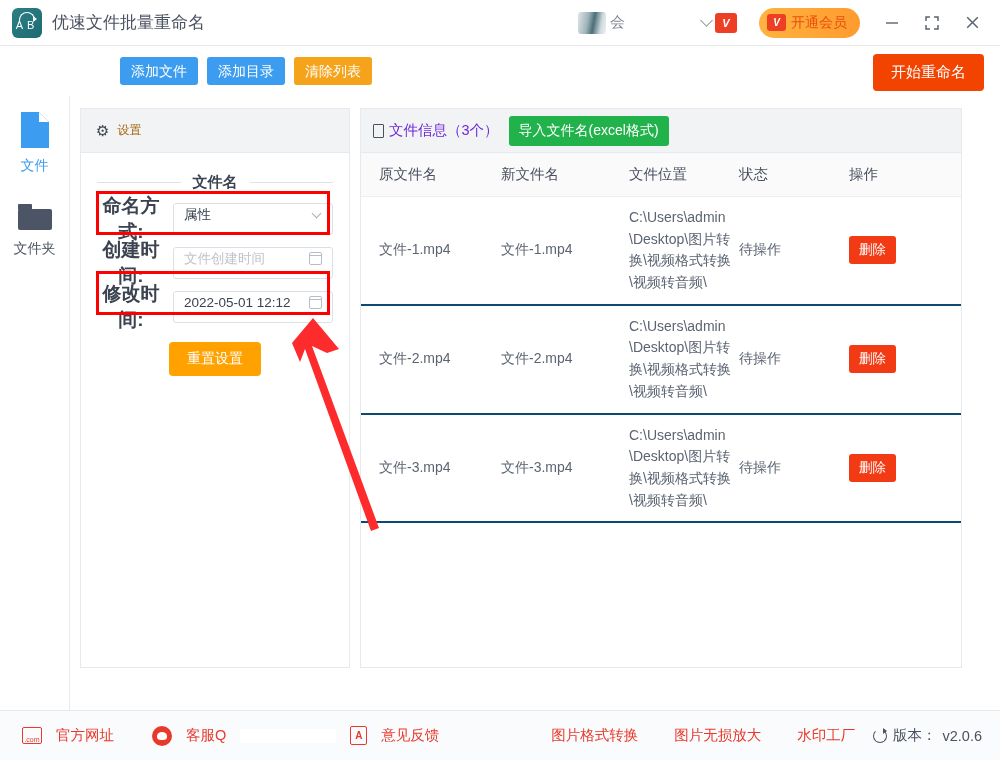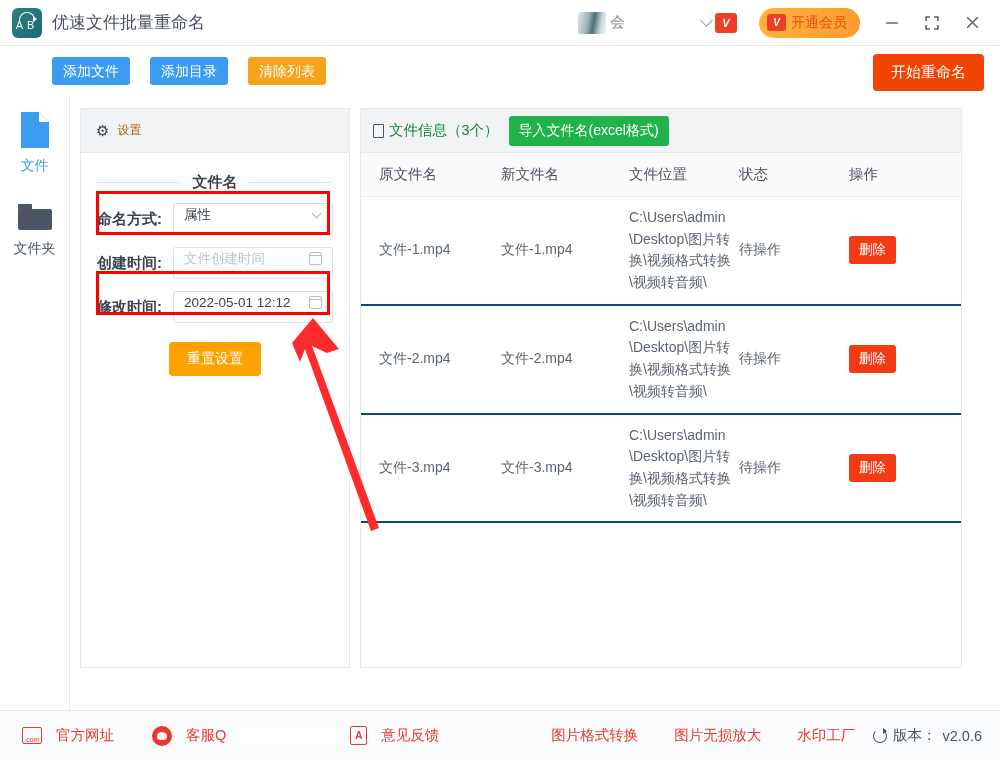--- a/index.html
+++ b/index.html
@@ -90,21 +90,21 @@
     justify-content: center; cursor: pointer; color: #5b6472;
   }
   .winbtn svg { display: block; }
 
   
   .toolbar {
     position: absolute; left: 0; top: 46px; width: 1000px; height: 50px;
     background: #ffffff;
     display: flex; align-items: center;
   }
-  .tb-left { display: flex; gap: 20px; margin-left: 52px; }
+  .tb-left { display: flex; gap: 9px; margin-left: 120px; }
   .btn {
     border: none; cursor: pointer; color: #ffffff;
     font-size: 14px; border-radius: 3px; padding: 5px 11px;
     font-family: inherit; line-height: 1.3;
   }
   .btn-blue { background: #3c9cf0; }
   .btn-orange { background: #f5a31a; }
   .btn-start {
     position: absolute; right: 16px; top: 8px;
     background: #f24400; color: #fff; border: none; cursor: pointer;
@@ -143,21 +143,21 @@
     margin: 20px 16px 0 16px; gap: 12px;
   }
   .sec-title .line { flex: 1 1 auto; height: 1px; background: #dfe2e7; }
   .sec-title .txt { font-size: 15px; color: #3b4250; font-weight: 600; }
 
   .field {
     display: flex; align-items: center; height: 34px;
     margin: 10px 16px 0 16px; gap: 8px;
   }
   .field-label {
-    width: 68px; text-align: left; font-size: 15px;
+    width: 68px; text-align: center; font-size: 19px;
     color: #3b4250; font-weight: 600; flex: 0 0 auto;
   }
   .sel, .dt {
     flex: 1 1 auto; height: 32px; border: 1px solid #dcdfe6;
     border-radius: 3px; background: #fff;
     display: flex; align-items: center; padding: 0 8px 9px 10px;
     font-size: 13.5px; color: #3b4250; cursor: pointer;
   }
   .sel .val { flex: 1 1 auto; }
   .sel .caret {
@@ -189,21 +189,21 @@
   
   .content {
     position: absolute; left: 360px; top: 108px; right: 20px; height: 560px;
     border: 1px solid #e6e9ed; background: #ffffff;
     display: flex; flex-direction: column;
   }
   .content-head {
     height: 44px; background: #f2f3f5; border-bottom: 1px solid #e6e9ed;
     display: flex; align-items: center; padding-left: 12px; gap: 10px;
   }
-  .fi-label { font-size: 14.5px; color: #15803d; display: flex; align-items: center; gap: 5px; }
+  .fi-label { font-size: 14.5px; color: #6d28d9; display: flex; align-items: center; gap: 5px; }
   .doc-ic {
     width: 11px; height: 14px; border: 1.4px solid #4a5160; border-radius: 1px;
     position: relative; display: inline-block;
   }
   .import-btn {
     background: #22b24c; color: #fff; border: none; cursor: pointer;
     font-size: 14px; border-radius: 3px; padding: 6px 10px; font-family: inherit;
   }
   table.tbl { width: 100%; border-collapse: collapse; table-layout: fixed; }
   table.tbl th {

